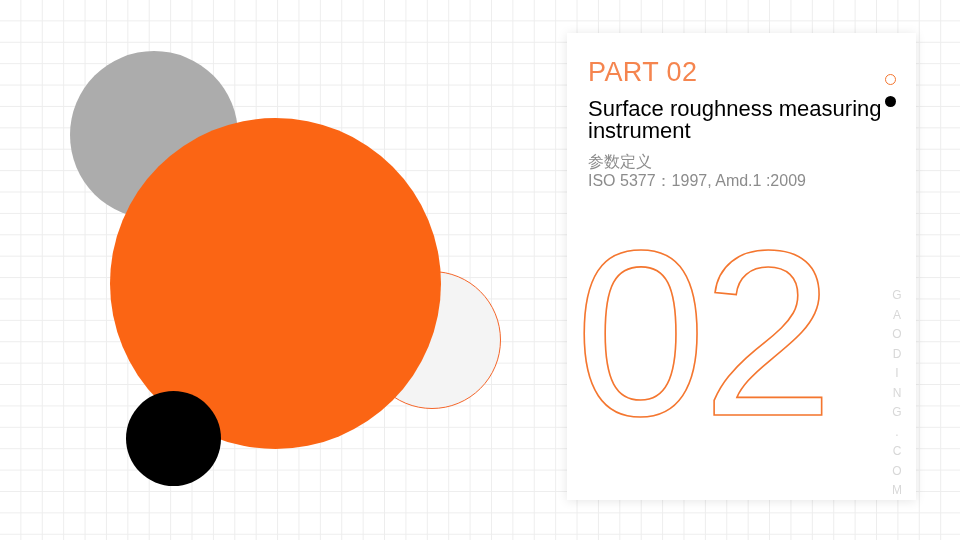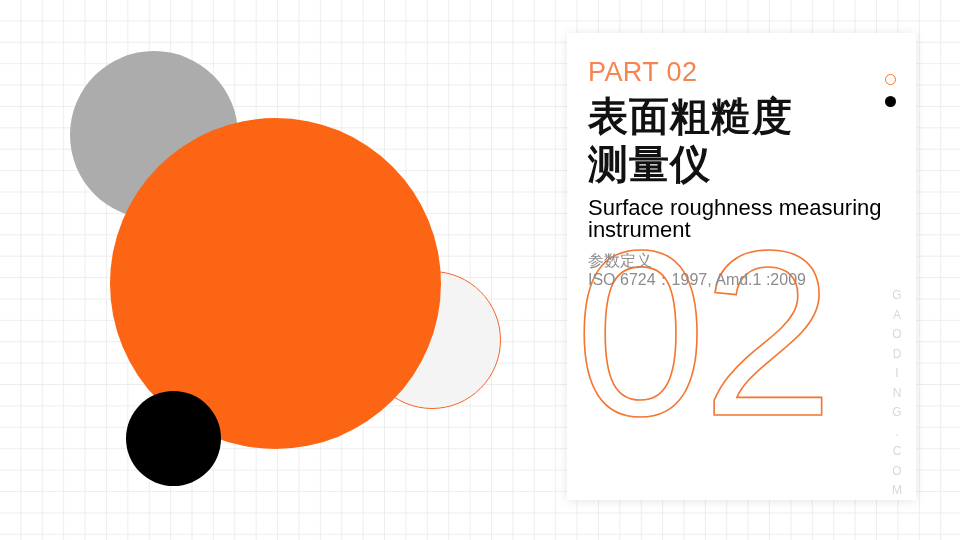--- a/index.html
+++ b/index.html
@@ -200,21 +200,19 @@
 
     <div id="dot-indicators">
       <span class="dot" id="dot-hollow"></span>
       <span class="dot" id="dot-filled"></span>
     </div>
 
     <div id="brand-vertical">GAODING.COM</div>
 
     <div id="card-content">
       <p id="part-label">PART 02</p>
-      <h1 id="headline">表面粗糙度
-测量仪</h1>
       <p id="subtitle-en">Surface roughness measuring instrument</p>
       <p class="meta-line" id="meta-cn">参数定义</p>
-      <p class="meta-line" id="meta-iso">ISO 6724：1997, Amd.1 :2009</p>
+      <p class="meta-line" id="meta-iso">ISO 5377：1997, Amd.1 :2009</p>
     </div>
 
   </div>
 </div>
 
 </body></html>

